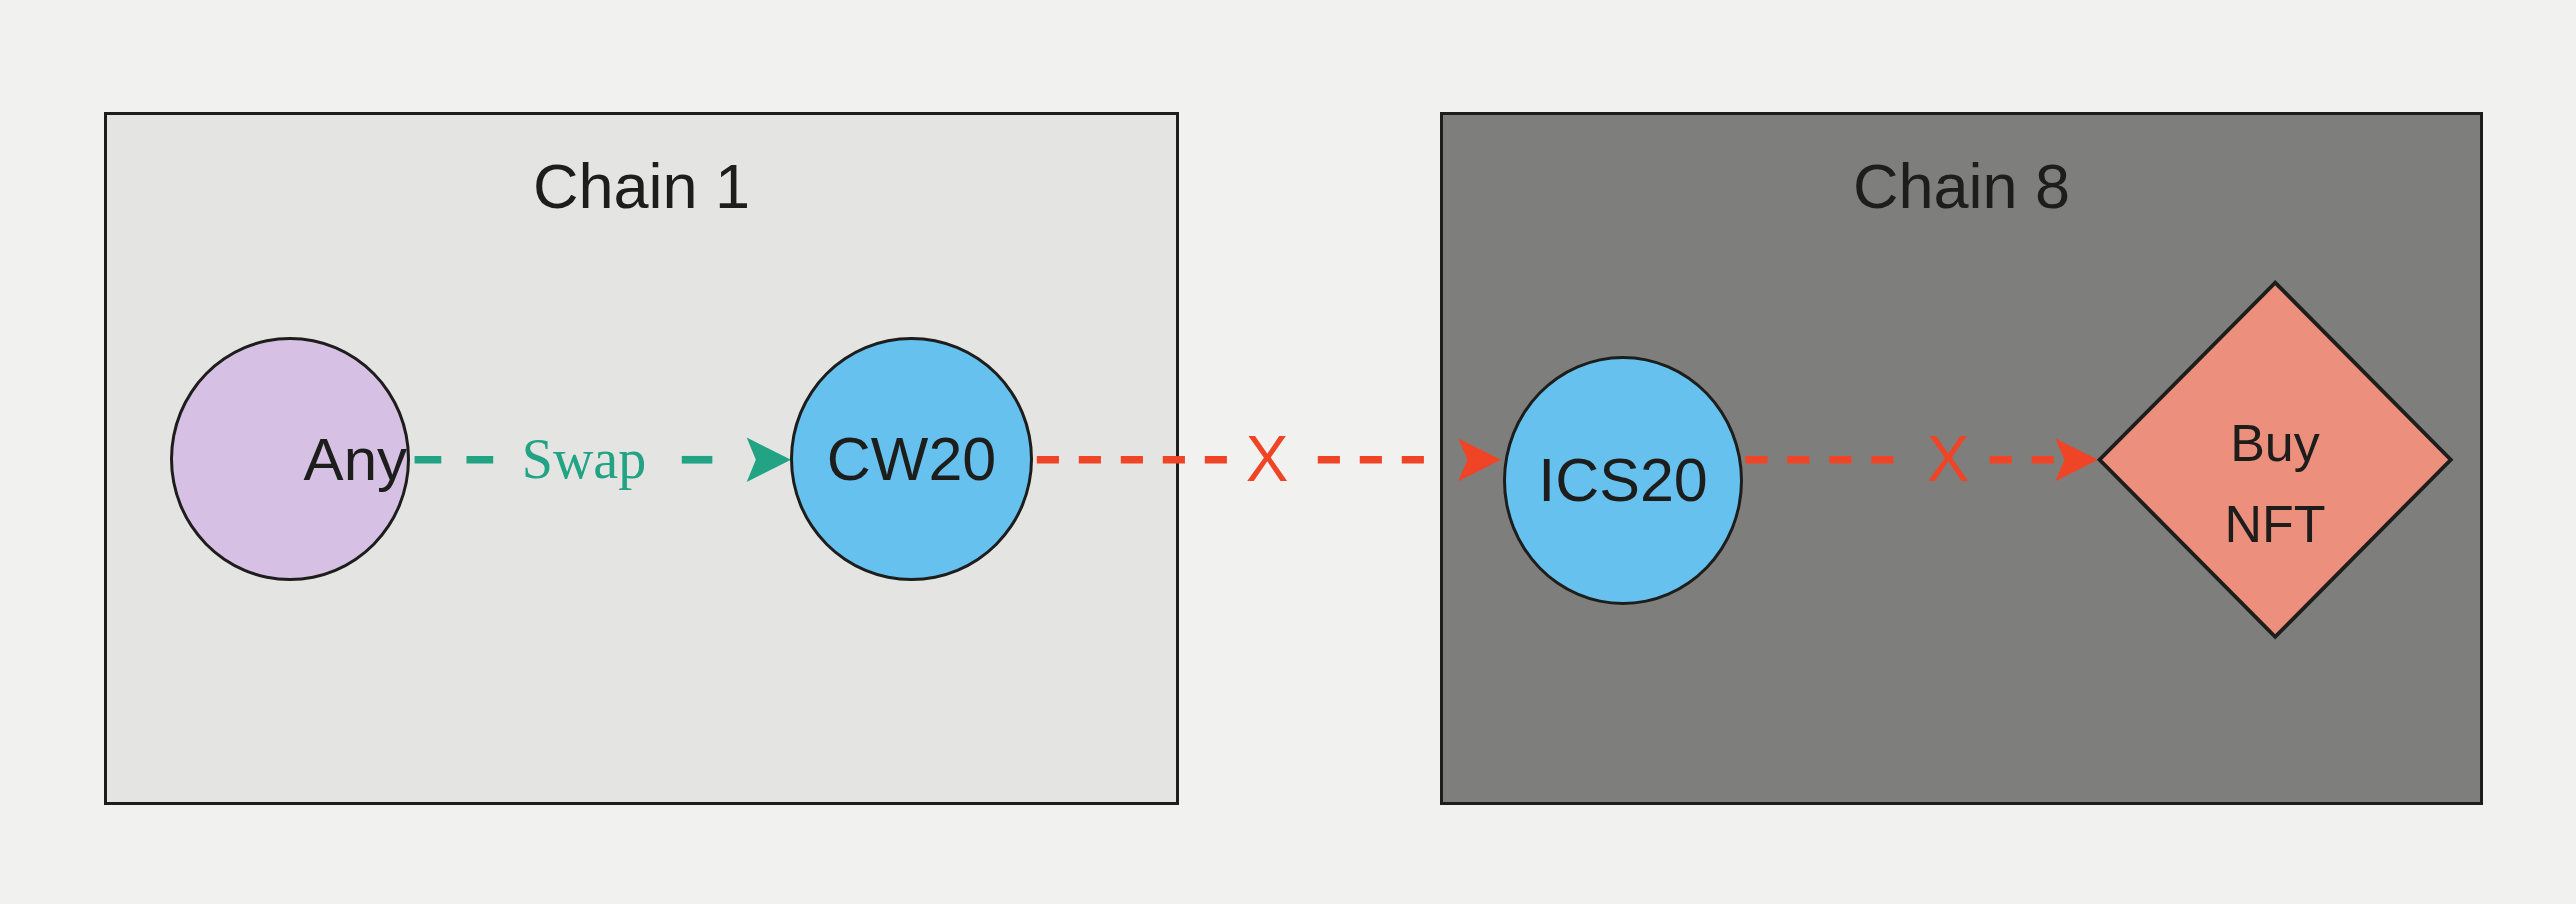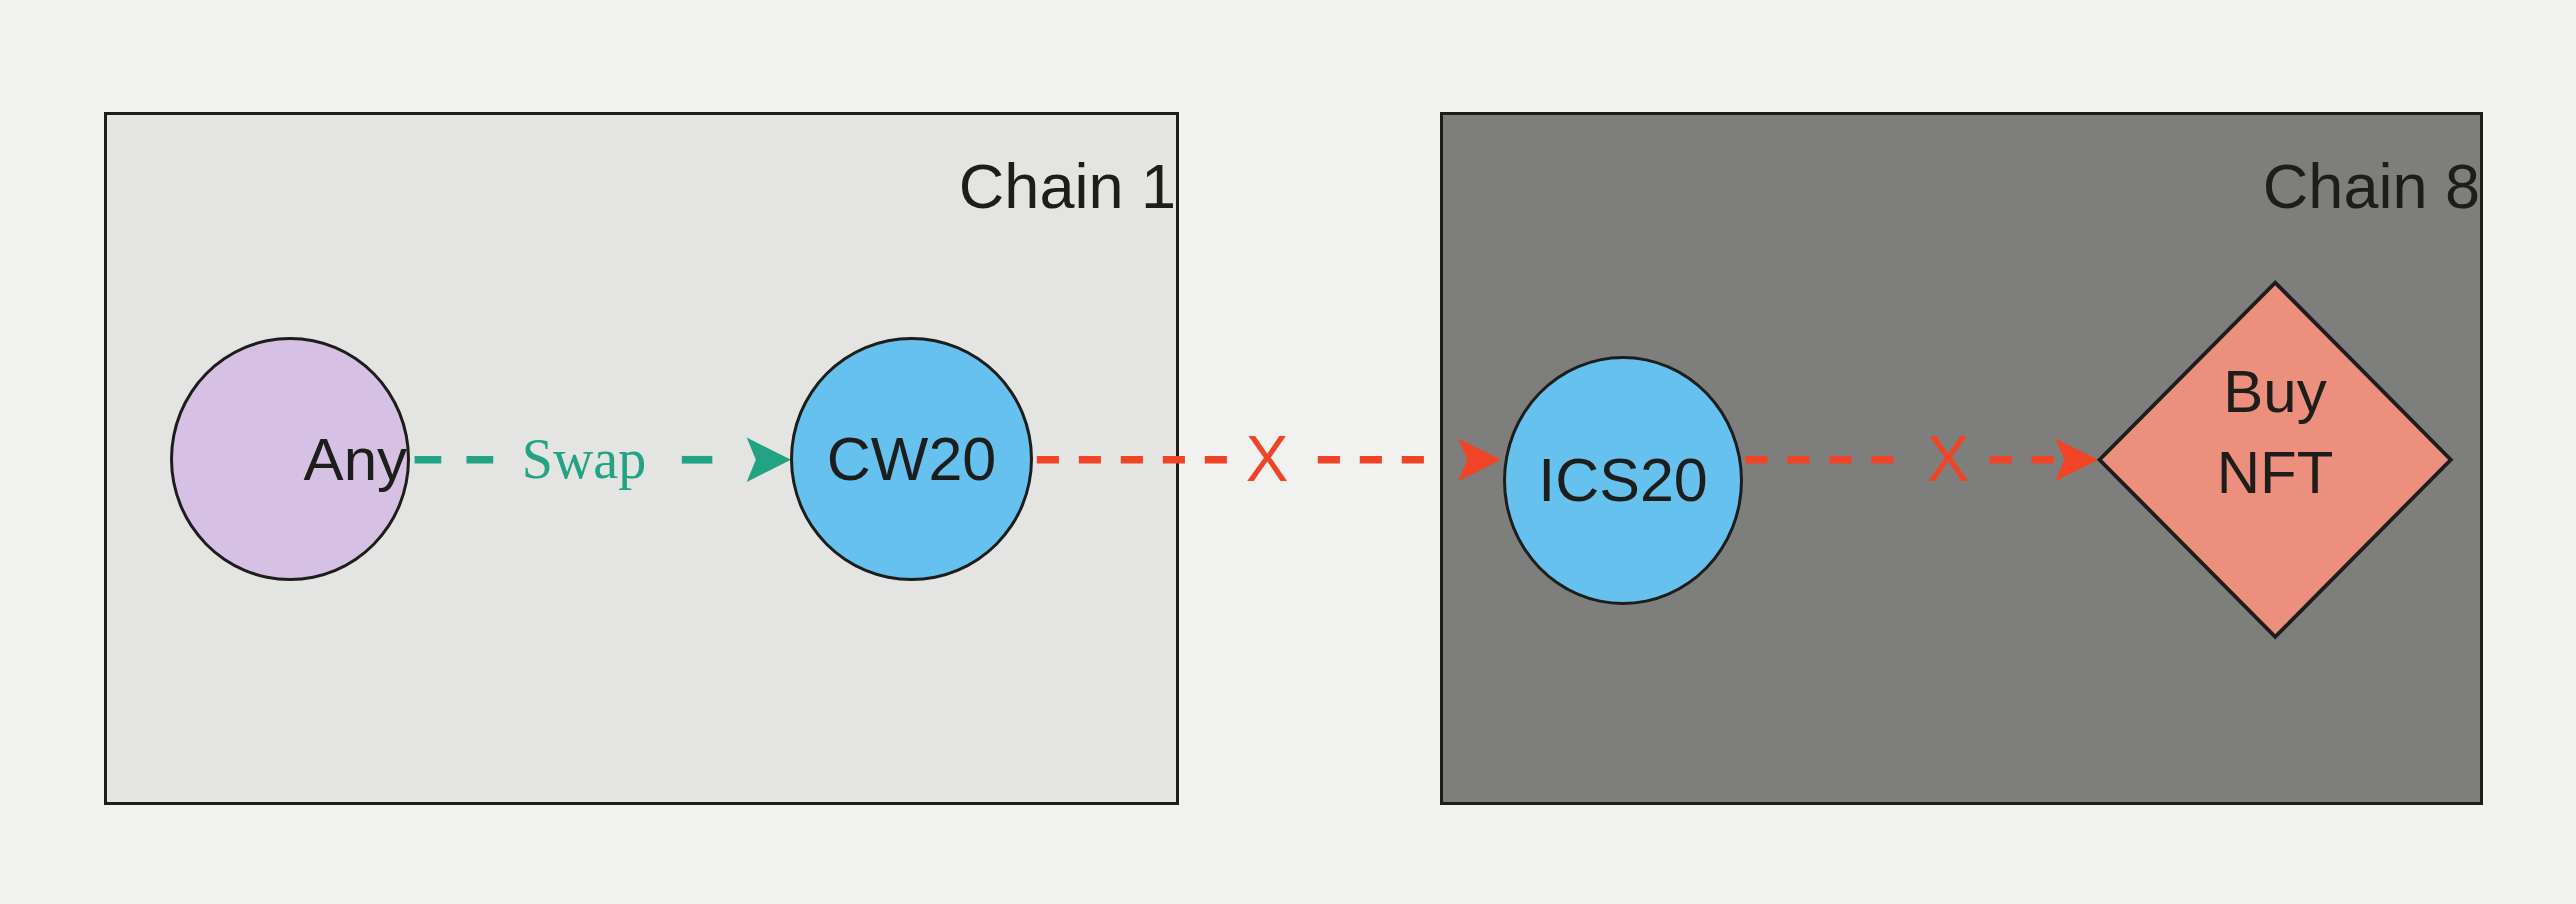--- a/index.html
+++ b/index.html
@@ -20,21 +20,21 @@
     box-sizing: border-box;
     border: 3.8px solid var(--outline-dark, #1d1d1b);
   }
   .chain-box.c1 { left: 104px; top: 112px; width: 1075px; height: 693px; background: var(--chain1-fill, #e4e4e3); }
   .chain-box.c2 { left: 1440px; top: 112px; width: 1043px; height: 693px; background: var(--chain2-fill, #7e7e7d); }
   .chain-title {
     position: absolute;
     top: 40px;
     left: 0;
     width: 100%;
-    text-align: right;
+    text-align: center;
     font-size: 63px;
     line-height: 63px;
     color: var(--text-dark, #1d1d1b);
     letter-spacing: 0px;
   }
   #overlay {
     position: absolute;
     left: 0; top: 0;
     width: 2576px;
     height: 905px;
@@ -83,24 +83,24 @@
     line-height: 56px;
   }
   .x-mark {
     color: var(--blocked-red, #ef4526);
     font-size: 64px;
     line-height: 64px;
   }
   .diamond-label {
     position: absolute;
     left: 2275px;
-    top: 432px;
+    top: 484px;
     transform: translate(-50%, -50%);
     color: var(--text-dark, #1d1d1b);
-    font-size: 60px;
+    font-size: 52px;
     line-height: 81px;
     text-align: center;
   }
   .diamond-label span { display: block; }
 </style>
 </head>
 <body>
 
 <div id="canvas">
 

